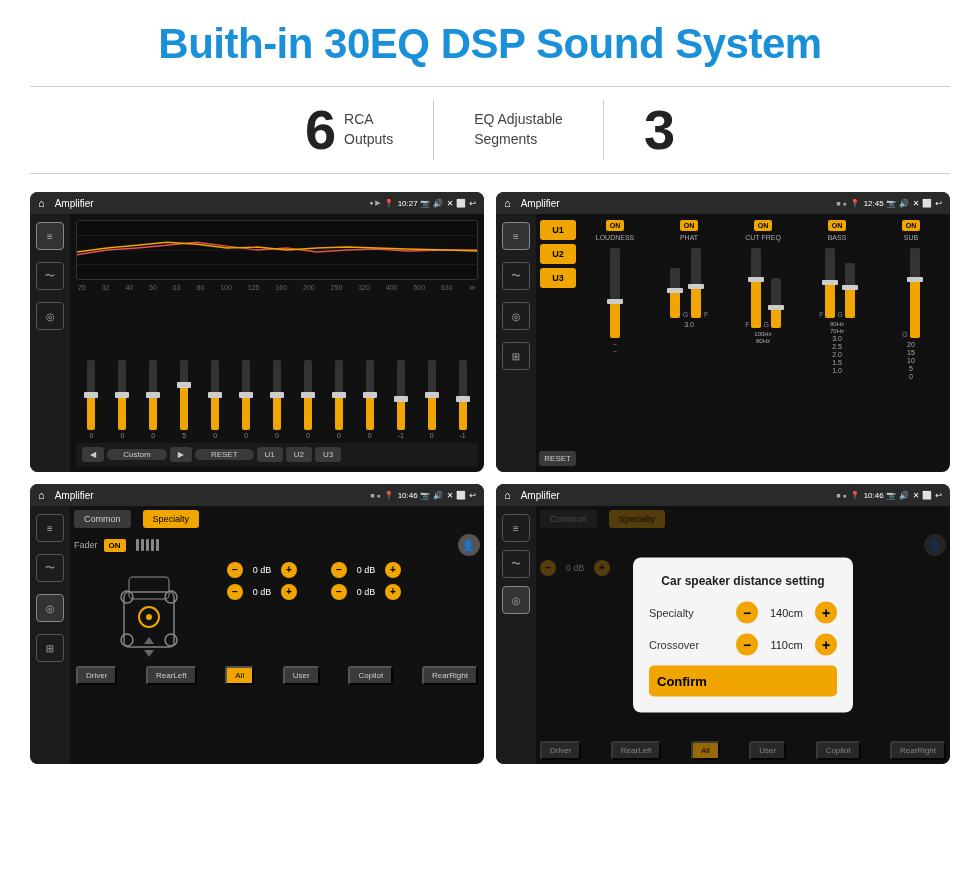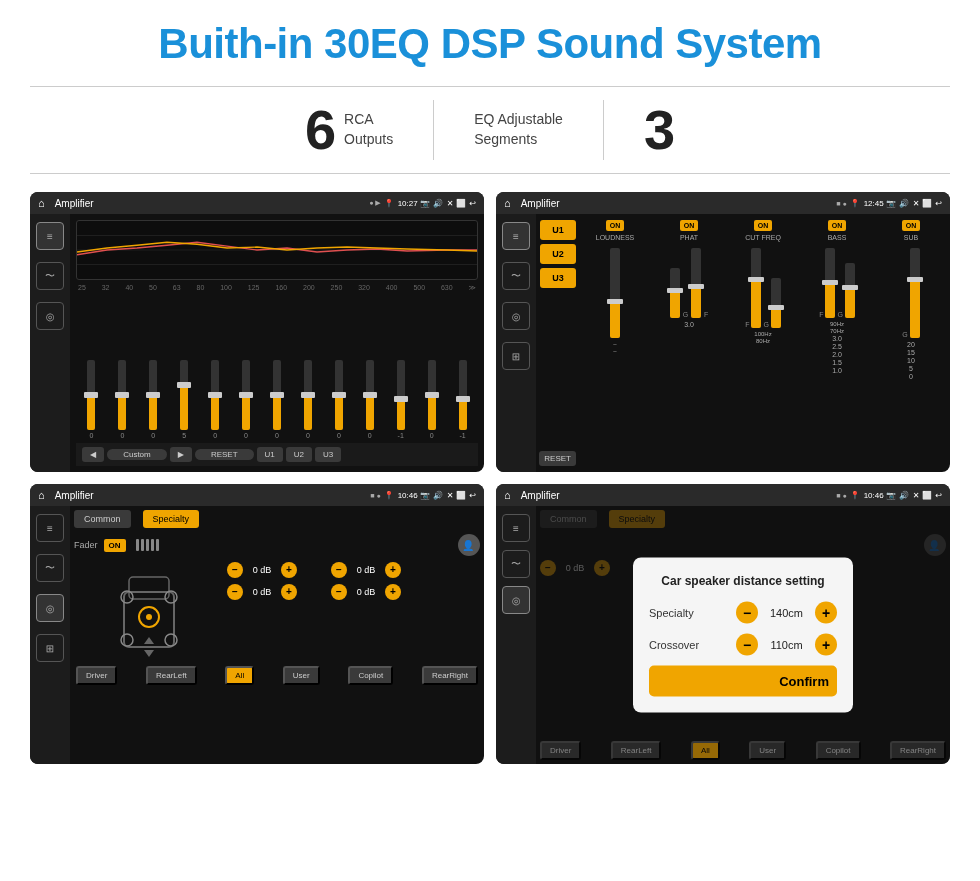--- a/index.html
+++ b/index.html
@@ -559,21 +559,21 @@
 
     .dlg-confirm-btn {
       display: block;
       width: 100%;
       background: #f0a500;
       color: #000;
       font-size: 13px;
       font-weight: bold;
       padding: 8px;
       border-radius: 5px;
-      text-align: right;
+      text-align: left;
       border: none;
       cursor: pointer;
       margin-top: 10px;
     }
 
     .grid-lines {
       stroke: #333;
       stroke-width: 0.5;
     }
   </style>

